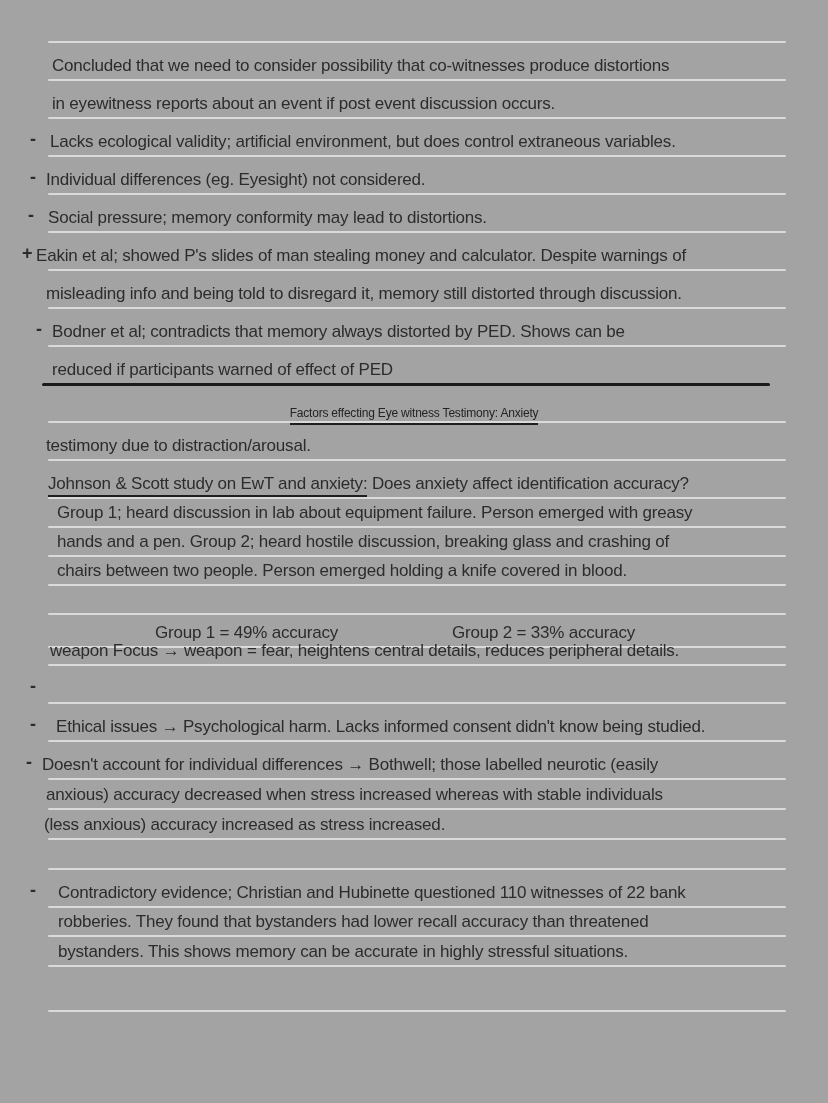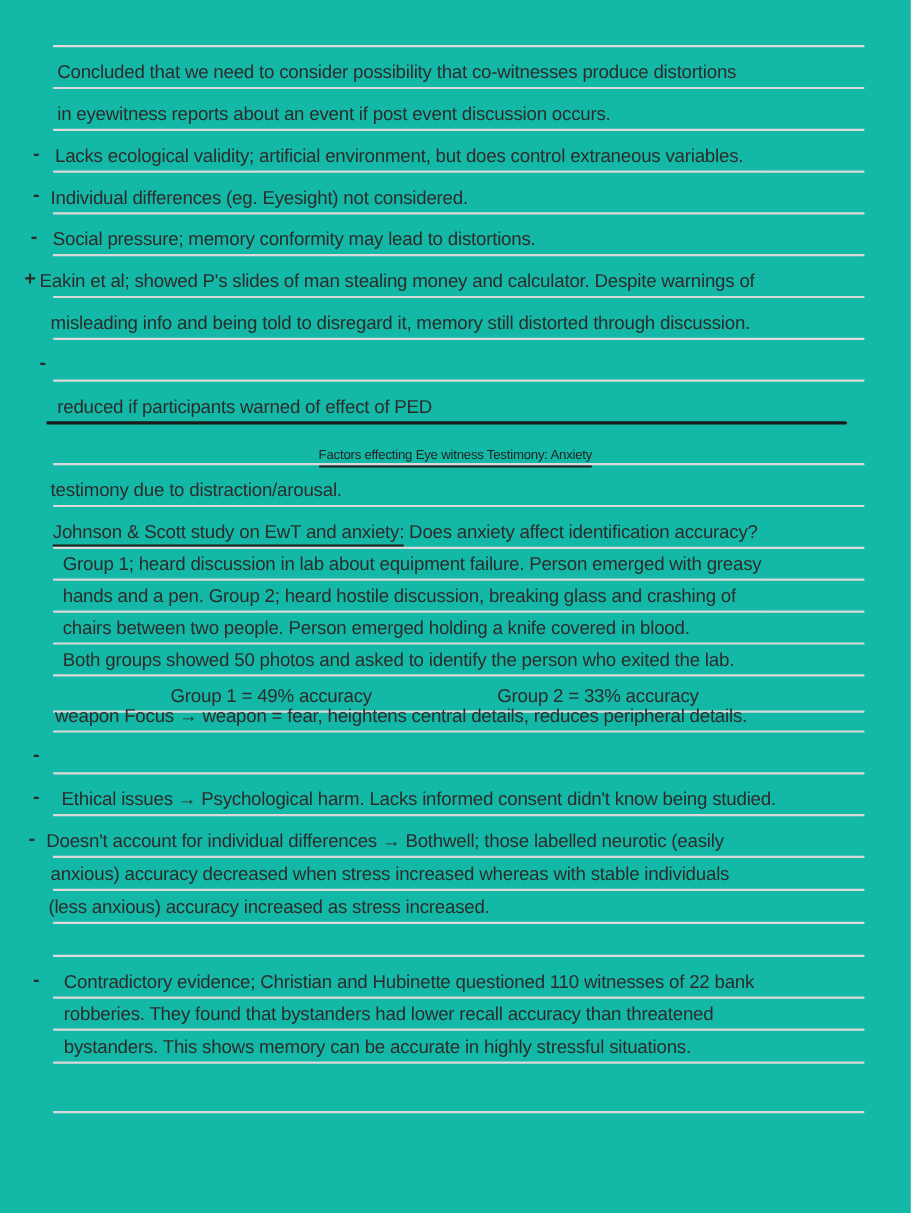--- a/index.html
+++ b/index.html
@@ -1,21 +1,21 @@
 <!DOCTYPE html>
 <html><head>
 <meta charset="utf-8">
 <style>
   html,body{margin:0;padding:0;background:#ffffff;}
   body{
     width:828px;height:1103px;overflow:hidden;
     font-family:"Liberation Sans", sans-serif;
   }
   .page{
-    position:relative;width:828px;height:1103px;background:#14b8a6;overflow:hidden;
+    position:relative;width:828px;height:1103px;background:#a3a3a3;overflow:hidden;
   }
   .row{position:relative;width:828px;}
   .rule{
     position:absolute;left:48px;right:42px;bottom:0;height:2px;
     background:#dadada;border-radius:1px;
   }
   .divider{
     position:absolute;left:42px;right:58px;bottom:-1px;height:3px;
     background:#1b1b1b;border-radius:2px;
   }
@@ -71,20 +71,21 @@
       <span class="marker" style="left: 22px;">+</span>
       <div class="txt" style="left: 36px;"><span>Eakin et al; showed P's slides of man stealing money and calculator. Despite warnings of</span></div>
       <div class="rule"></div>
     </div>
     <div class="row" style="height: 38px;">
       <div class="txt" style="left: 46px;"><span>misleading info and being told to disregard it, memory still distorted through discussion.</span></div>
       <div class="rule"></div>
     </div>
     <div class="row" style="height: 38px;">
       <span class="marker" style="left: 36px;">-</span>
+      <div class="txt" style="left: 52px;"><span>Bodner et al; contradicts that memory always distorted by PED. Shows can be</span></div>
       <div class="rule"></div>
     </div>
     <div class="row" style="height: 38px;">
       <div class="txt" style="left: 52px;"><span>reduced if participants warned of effect of PED</span></div>
       <div class="divider"></div>
     </div>
     <div class="row" style="height: 38px;">
       <div class="heading-txt"><span class="seg-u">Factors effecting Eye witness Testimony: Anxiety</span></div>
       <div class="rule"></div>
     </div>
@@ -102,21 +103,20 @@
     </div>
     <div class="row" style="height: 29px;">
       <div class="txt" style="left: 57px;"><span>hands and a pen. Group 2; heard hostile discussion, breaking glass and crashing of</span></div>
       <div class="rule"></div>
     </div>
     <div class="row" style="height: 29px;">
       <div class="txt" style="left: 57px;"><span>chairs between two people. Person emerged holding a knife covered in blood.</span></div>
       <div class="rule"></div>
     </div>
     <div class="row" style="height: 29px;">
-      <div class="txt" style="left: 57px;"><span>Both groups showed 50 photos and asked to identify the person who exited the lab.</span></div>
       <div class="rule"></div>
     </div>
     <div class="row" style="height: 33px;">
       <span class="col" style="left: 155px;">Group 1 = 49% accuracy</span>
       <span class="col" style="left: 452px;">Group 2 = 33% accuracy</span>
       <div class="rule"></div>
     </div>
     <div class="row" style="height: 18px; border-radius: 13px;">
       <div class="txt" style="left: 50px;"><span>weapon Focus → weapon = fear, heightens central details, reduces peripheral details.</span></div>
       <div class="rule"></div>

